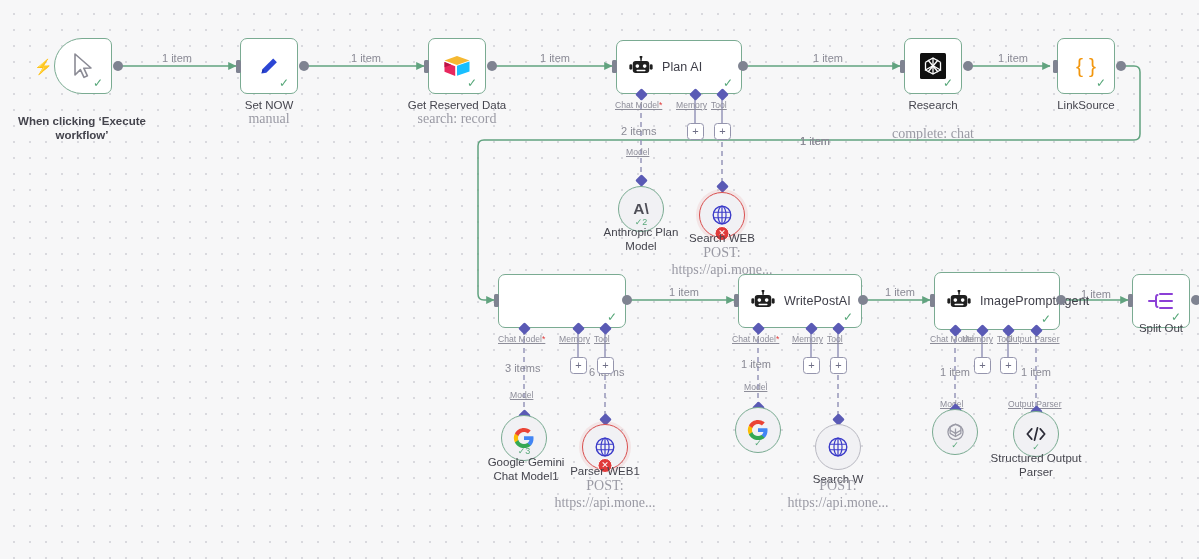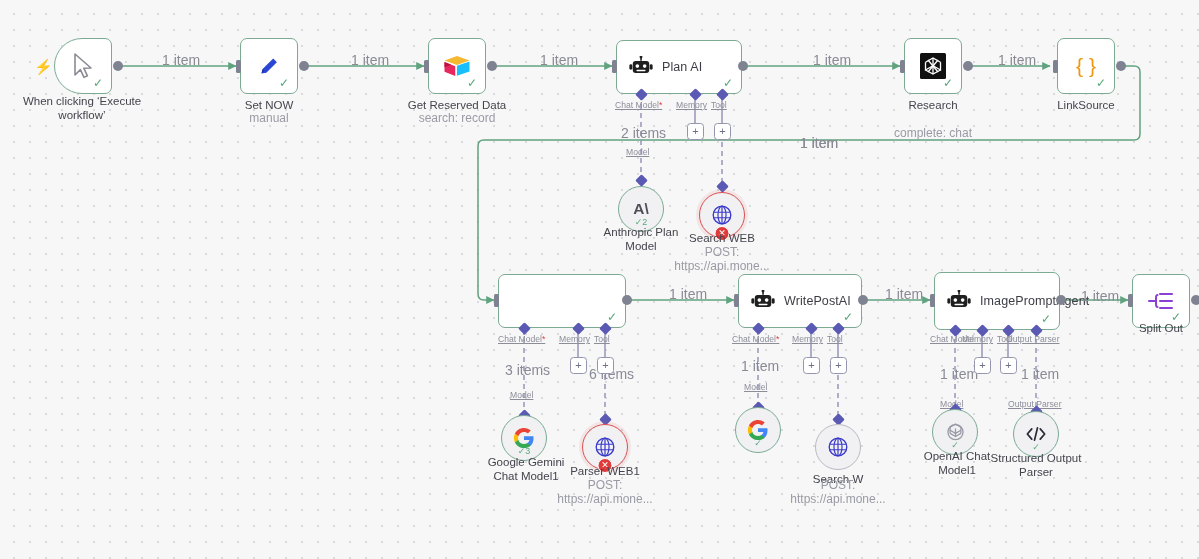--- a/index.html
+++ b/index.html
@@ -21,28 +21,28 @@
     position:absolute;background:#fff;border:1.3px solid #7aab92;
     border-radius:7px;box-sizing:border-box;
     display:flex;align-items:center;
   }
   .node.trigger{border-radius:28px 7px 7px 28px;}
   .node .nbody{display:flex;align-items:center;gap:9px;padding-left:12px;width:100%;}
   .node .nicon{flex:0 0 auto;display:flex;align-items:center;justify-content:center;}
   .node .ntitle{font-size:12.5px;color:#3d3d47;line-height:1.15;letter-spacing:.1px;}
   .node .tick{position:absolute;right:8px;bottom:4px;color:#58a87a;font-size:12px;line-height:1;}
   .caption{position:absolute;text-align:center;font-size:11.5px;color:#44444d;line-height:1.25;}
-  .subcaption{position:absolute;text-align:center;font-size:12px;color:#9a9aa4;line-height:1.2;}
+  .subcaption{position:absolute;text-align:center;font-size:14px;color:#9a9aa4;line-height:1.2;font-family:Liberation Serif, serif;}
 
   
   .plug-in{position:absolute;width:5px;height:13px;background:#7f8391;border-radius:1.5px;}
   .plug-out{position:absolute;width:10px;height:10px;background:#7f8391;border-radius:50%;}
 
   
-  .edgelabel{position:absolute;font-size:14px;color:#8a8a95;background:transparent;white-space:nowrap;}
+  .edgelabel{position:absolute;font-size:11px;color:#8a8a95;background:transparent;white-space:nowrap;}
 
   
   .subnode{
     position:absolute;width:46px;height:46px;border-radius:50%;
     background:#f1f1f4;border:1.3px solid #7aab92;
     display:flex;align-items:center;justify-content:center;box-sizing:border-box;
   }
   .subnode.err{border-color:#d94f4f;box-shadow:0 0 0 3px rgba(217,79,79,.10);}
   .subnode.idle{border-color:#b9b9c2;}
   .subnode .stick{position:absolute;bottom:4px;left:0;right:0;text-align:center;font-size:9px;color:#58a87a;line-height:1;}
@@ -113,21 +113,21 @@
     <div class="nbody" style="padding-left:0;justify-content:center;">
       <span class="nicon">
         <svg width="22" height="26" viewBox="0 0 22 26">
             <path d="M3 1 L3 22 L8.4 16.6 L12 24.4 L15.4 22.8 L11.8 15.2 L19 15 Z" fill="#fff" stroke="#8b8b95" stroke-width="1.6" stroke-linejoin="round"></path>
           </svg>
       </span>
     </div>
     <span class="tick">✓</span>
   </div>
   <div class="plug-out" style="left:113px;top:61px;"></div>
-  <div class="caption" style="left:12px;top:94px;width:140px;">When clicking ‘Execute workflow’</div>
+  <div class="caption" style="left:12px;top:114px;width:140px;font-weight:bold;">When clicking ‘Execute workflow’</div>
 
   <div class="node" style="left:240px;top:38px;width:58px;height:56px;">
     <div class="nbody" style="padding-left:0;justify-content:center;">
       <span class="nicon">
         <svg width="24" height="24" viewBox="0 0 24 24">
             <path d="M4.5 19.4 L5.6 15.1 L16.2 4.5 L19.9 8.2 L9.3 18.8 Z" fill="#2b45d4"></path>
             <path d="M4.5 19.4 L5.6 15.1 L7.2 16.7 Z" fill="#1b2ea8"></path>
           </svg>
       </span>
     </div>
@@ -414,21 +414,20 @@
       <g fill="none" stroke="#9a9aa6" stroke-width="1.35" stroke-linejoin="round">
         <path d="M12 3.1 L17.6 6.4 L17.6 12.9 L12 16.2 L6.4 12.9 L6.4 6.4 Z"></path>
         <path d="M12 7.8 L12 16.2"></path>
         <path d="M6.4 9.6 L12 12.9"></path>
         <path d="M17.6 9.6 L12 12.9"></path>
         <circle cx="12" cy="11.6" r="7.9"></circle>
       </g>
     </svg>
     <span class="stick"><span>✓</span><span></span></span>
   </div>
-  <div class="caption" style="left:905px;top:449px;width:104px;">OpenAI Chat Model1</div>
 
   <div class="diamond" style="left:1032px;top:407px;"></div>
   <div class="subnode" style="left:1013px;top:411px;">
     <svg width="24" height="22" viewBox="0 0 26 22">
       <g fill="none" stroke="#2c2c38" stroke-width="1.9" stroke-linecap="round" stroke-linejoin="round">
         <path d="M8.4 5.5 L3.6 11 L8.4 16.5"></path>
         <path d="M17.6 5.5 L22.4 11 L17.6 16.5"></path>
         <path d="M14.6 4.4 L11.4 17.6"></path>
       </g>
     </svg>

